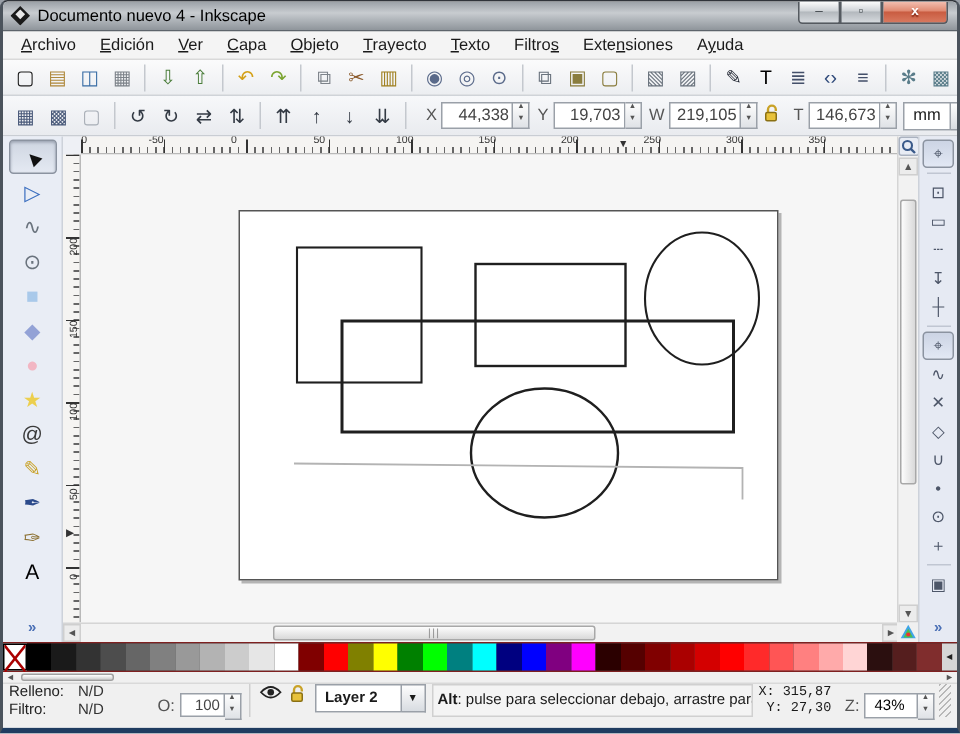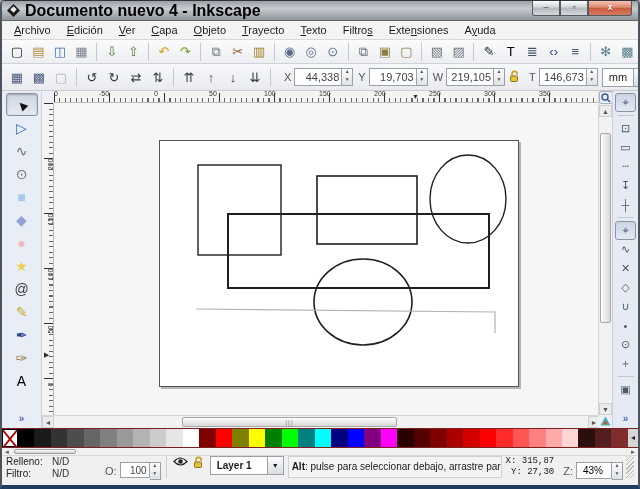--- a/index.html
+++ b/index.html
@@ -8,21 +8,21 @@
 
   .window { position:relative; width:640px; height:489px;
     border-left:2px solid #4b535c; border-right:2px solid #4b535c;
     border-top:1px solid #30343a; border-bottom:4px solid #1f3c60;
     border-radius:5px 5px 0 0; background:#f0f0f0; overflow:hidden; }
 
   
   .titlebar { position:absolute; left:0; top:0; right:0; height:20px;
     background:linear-gradient(#9aa0a6 0%, #c8ccd0 40%, #b4b9be 60%, #8f959b 100%);
     border-bottom:1px solid #5d646b; display:flex; align-items:center; padding-left:5px; }
-  .titlebar .title { margin-left:5px; color:#000; font-size:16px;font-weight:bold; }
+  .titlebar .title { margin-left:5px; color:#000; font-size:11px; }
   .logo { width:13px; height:13px; display:inline-block; }
   .winbtns { position:absolute; right:6px; top:0; display:flex; }
   .winbtn { width:28px; height:15px; border:1px solid #555a60; border-top:none;
     background:linear-gradient(#fdfdfd,#cfd3d7 45%,#b3b8bd 50%,#d6dade); color:#3c4247;
     font-size:9px; line-height:13px; text-align:center; }
   .winbtn.min { border-radius:0 0 0 3px; }
   .winbtn.close { width:44px; border-radius:0 0 3px 0;
     background:linear-gradient(#f3c0b2,#e08a72 45%,#c95c41 50%,#d8795f); color:#fff;
     font-weight:bold; text-shadow:0 1px 1px #7e2413; }
 
@@ -480,21 +480,21 @@
           <circle cx="7.5" cy="5.5" r="2.2" fill="#222"></circle>
         </svg>
     </span>
     <span class="sb-icon">
       <svg width="13" height="13" viewBox="0 0 13 13">
           <path d="M4 6 V4 a2.6 2.6 0 0 1 5.2 0 V5" fill="none" stroke="#c9a227" stroke-width="1.6"></path>
           <rect x="2.5" y="6" width="7" height="5.5" rx="1" fill="#e8c23a" stroke="#8a7013"></rect>
         </svg>
     </span>
     <span class="layer-combo">
-      <span class="lval">Layer 1</span>
+      <span class="lval">Layer 2</span>
       <span class="larrow">▼</span>
     </span>
     <span class="sb-msg"><b>Alt</b><span>: pulse para seleccionar debajo, arrastre para mover la selecci</span></span>
     <span class="coords">
       <span>X:</span> <span>315,87</span><br>
       <span>Y:</span> <span>27,30</span>
     </span>
     <span class="zoom-block">
       <span class="field-label">Z:</span>
       <span class="spinfield">

